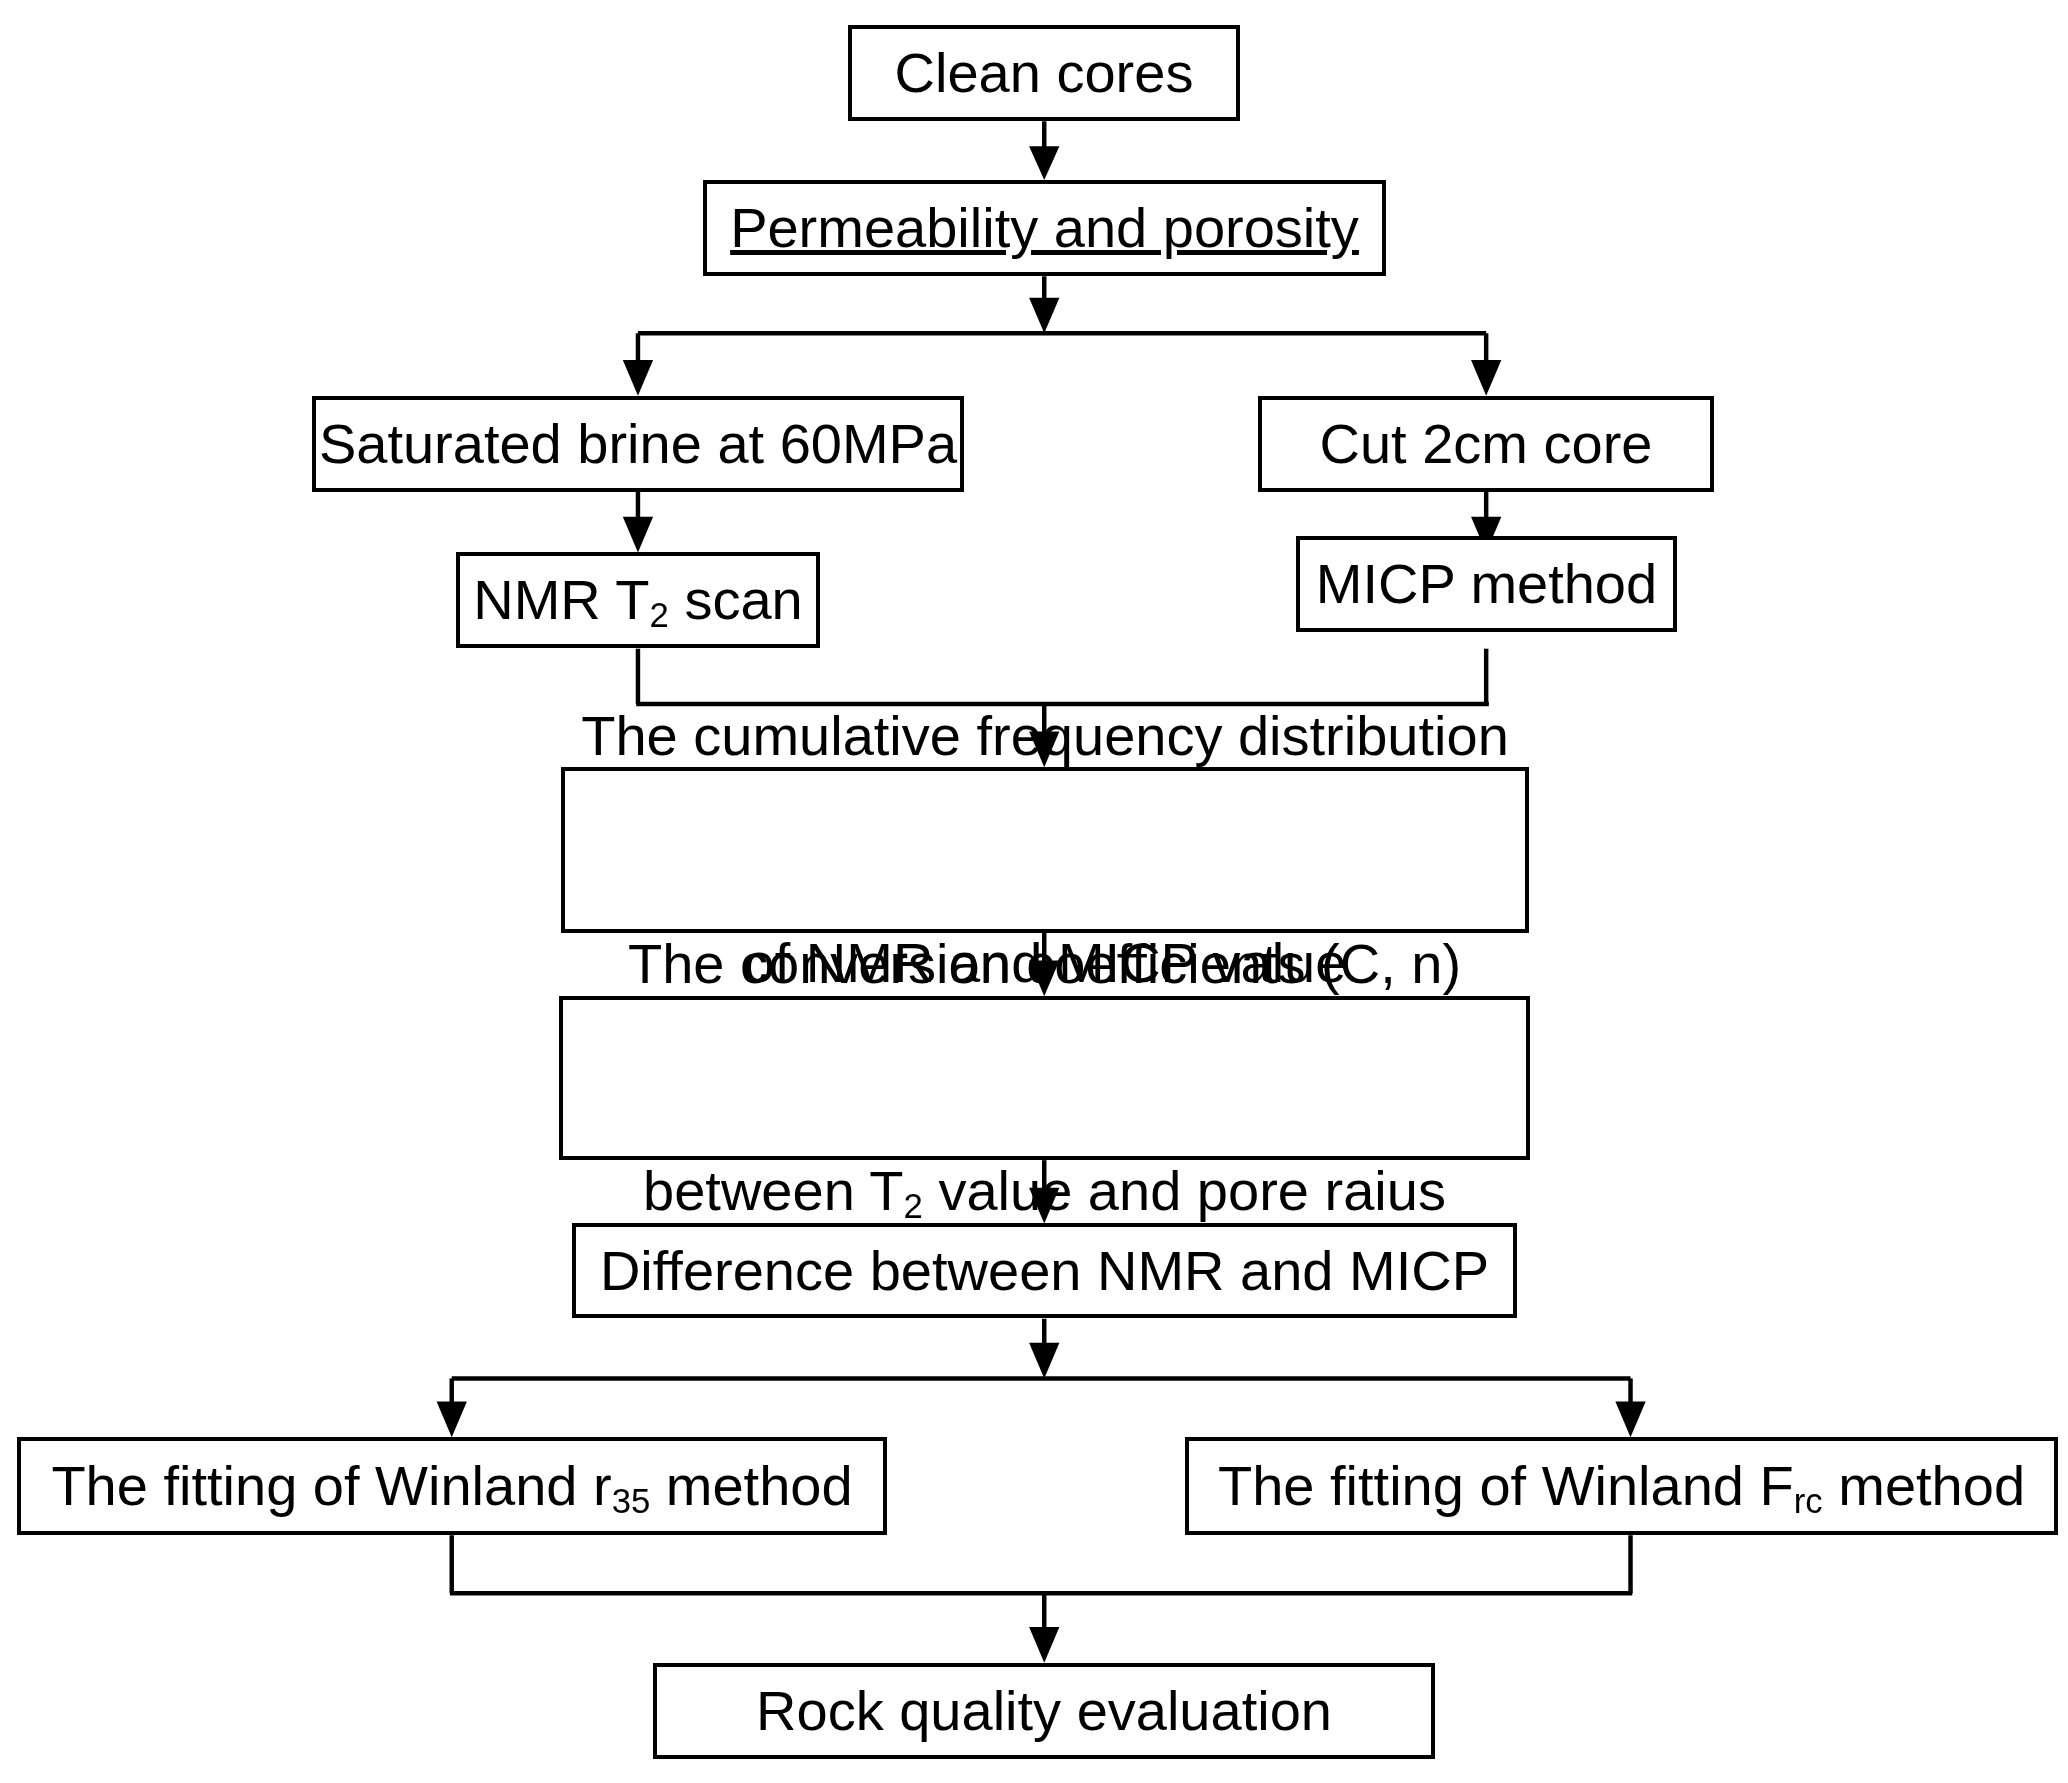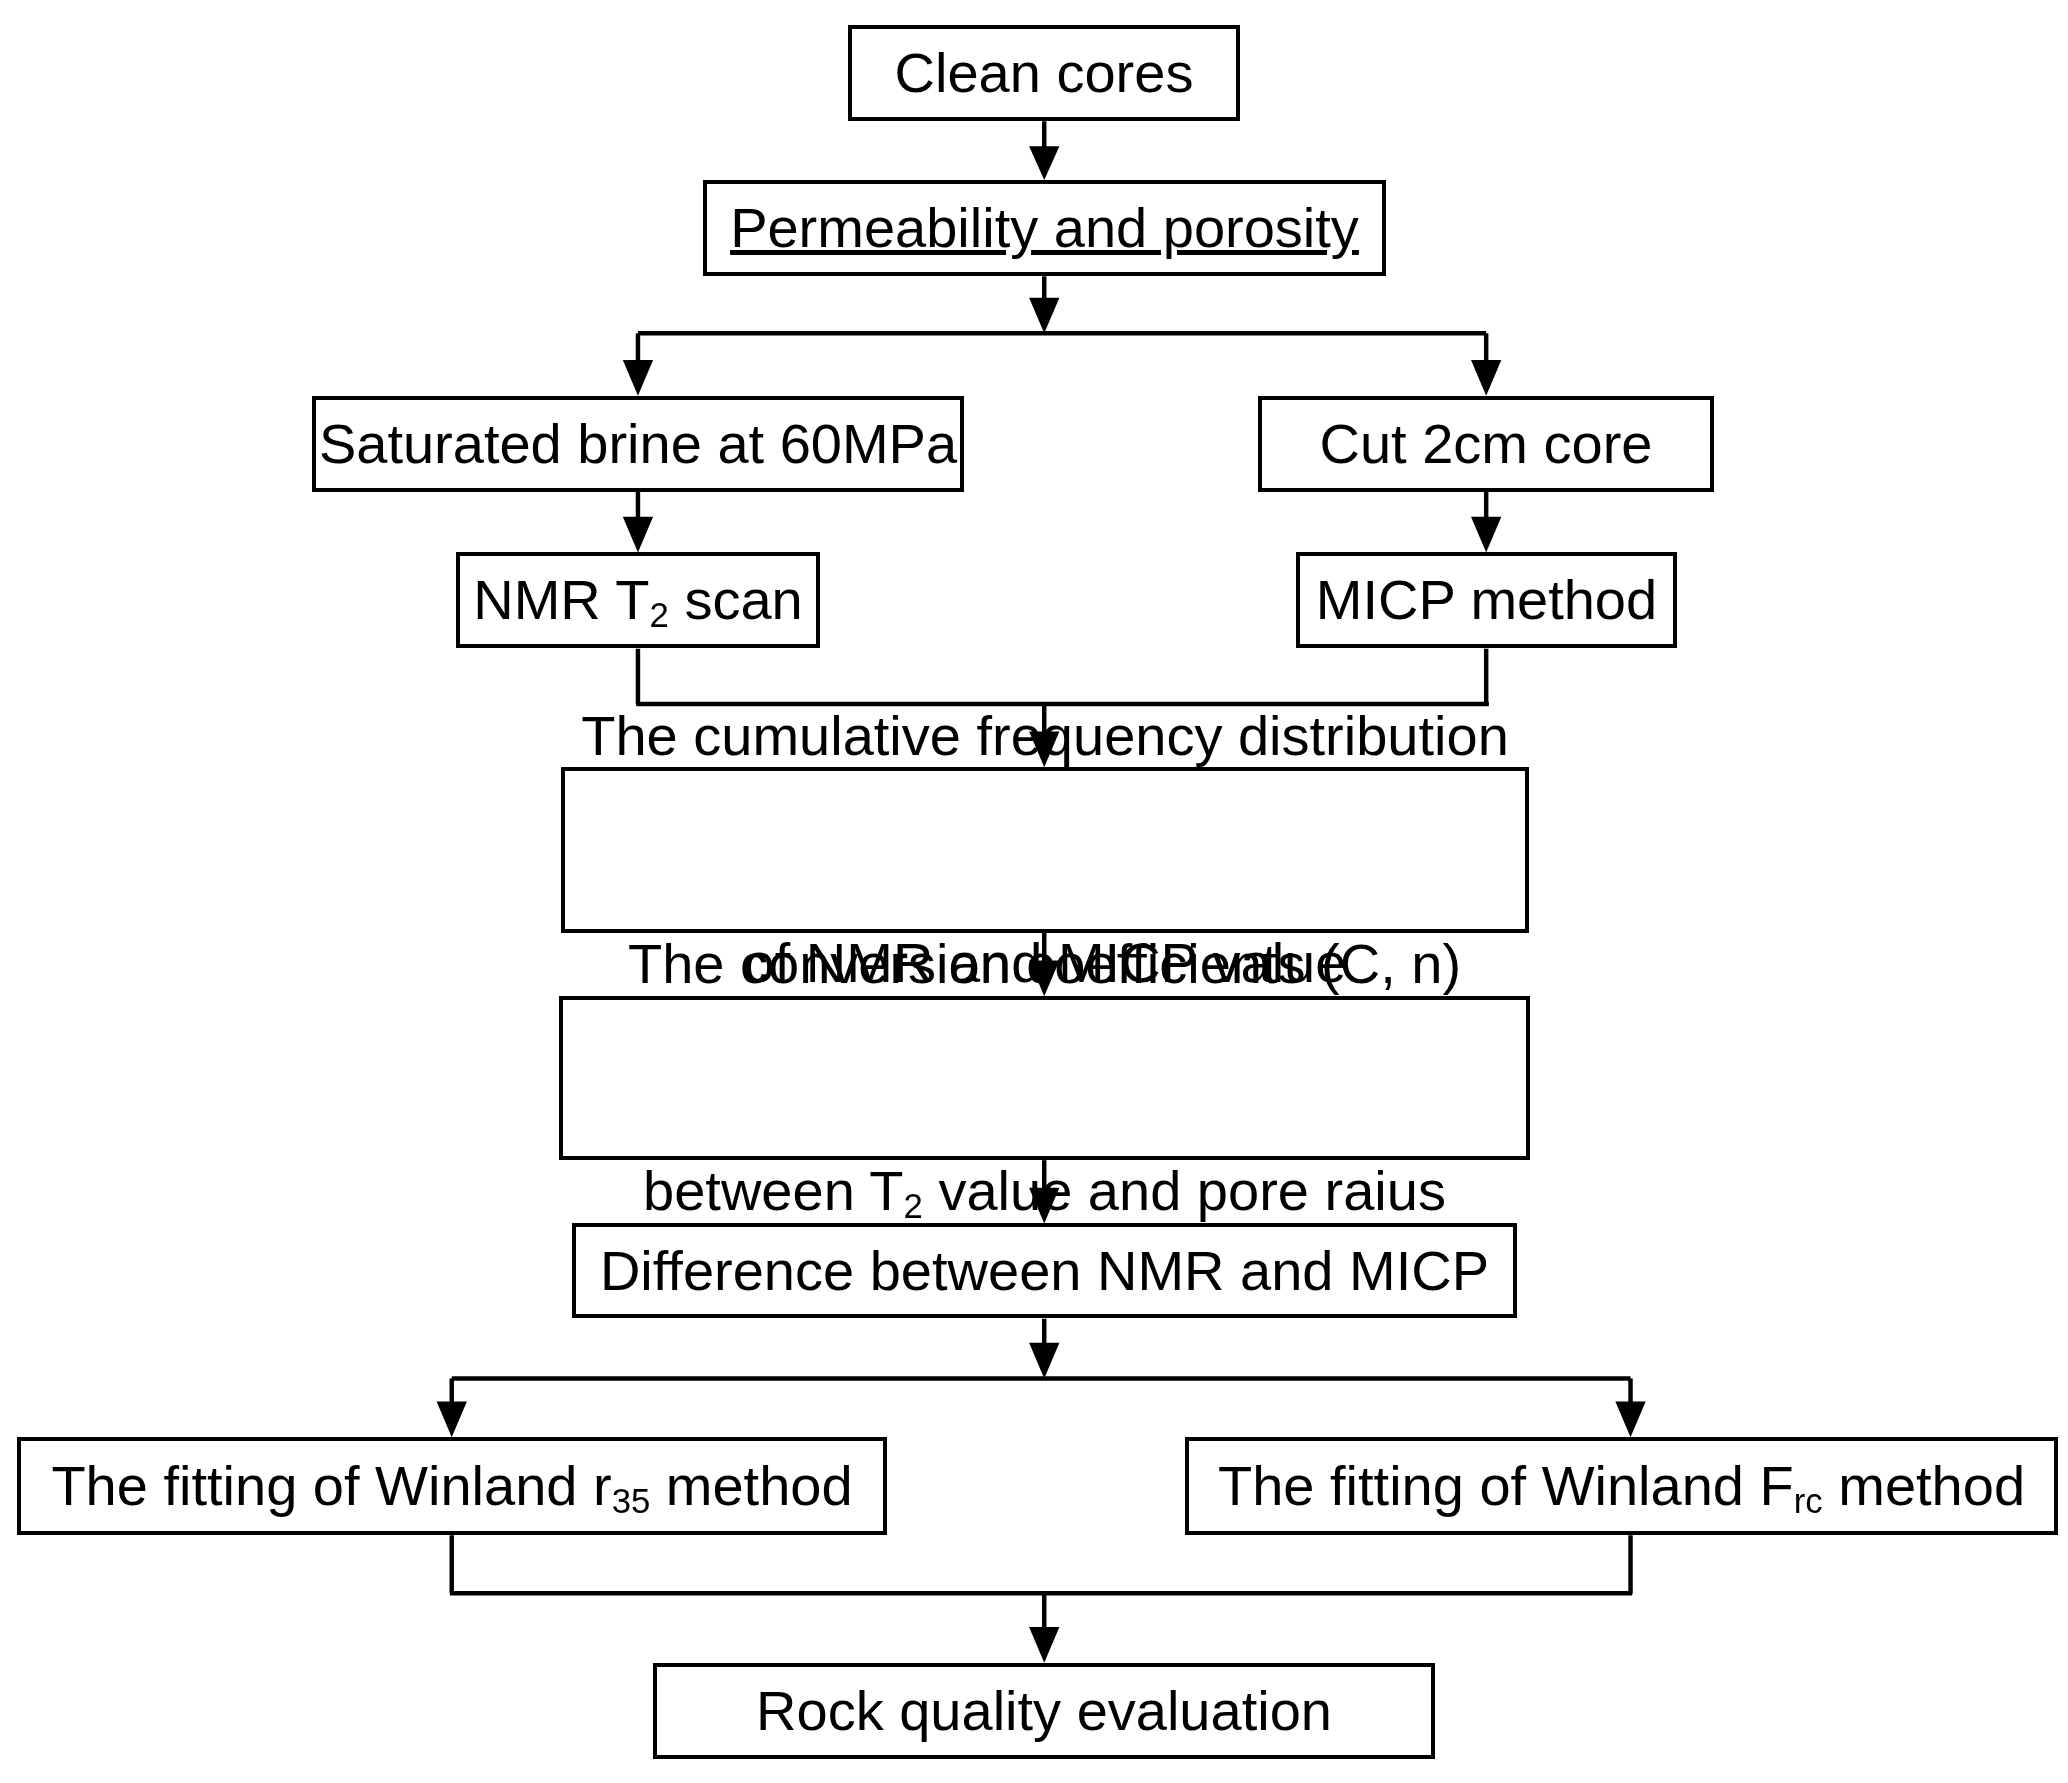--- a/index.html
+++ b/index.html
@@ -152,21 +152,21 @@
   </div>
 
   <div class="node" style="left:1258px; top:396px; width:456px; height:96px;">
     <div class="lbl">Cut 2cm core</div>
   </div>
 
   <div class="node" style="left:456px; top:552px; width:364px; height:96px;">
     <div class="lbl"><span>NMR T</span><span class="sub">2</span><span> scan</span></div>
   </div>
 
-  <div class="node" style="left:1296px; top:552px; width:381px; height:96px;">
+  <div class="node" style="left:1296px; top:536px; width:381px; height:96px;">
     <div class="lbl">MICP method</div>
   </div>
 
   <div class="node" style="left:561px; top:767px; width:968px; height:166px;">
     <div class="lbl">
       <div class="ln">The cumulative frequency distribution</div>
       <div class="ln">of NMR and MICP value</div>
     </div>
   </div>
 

